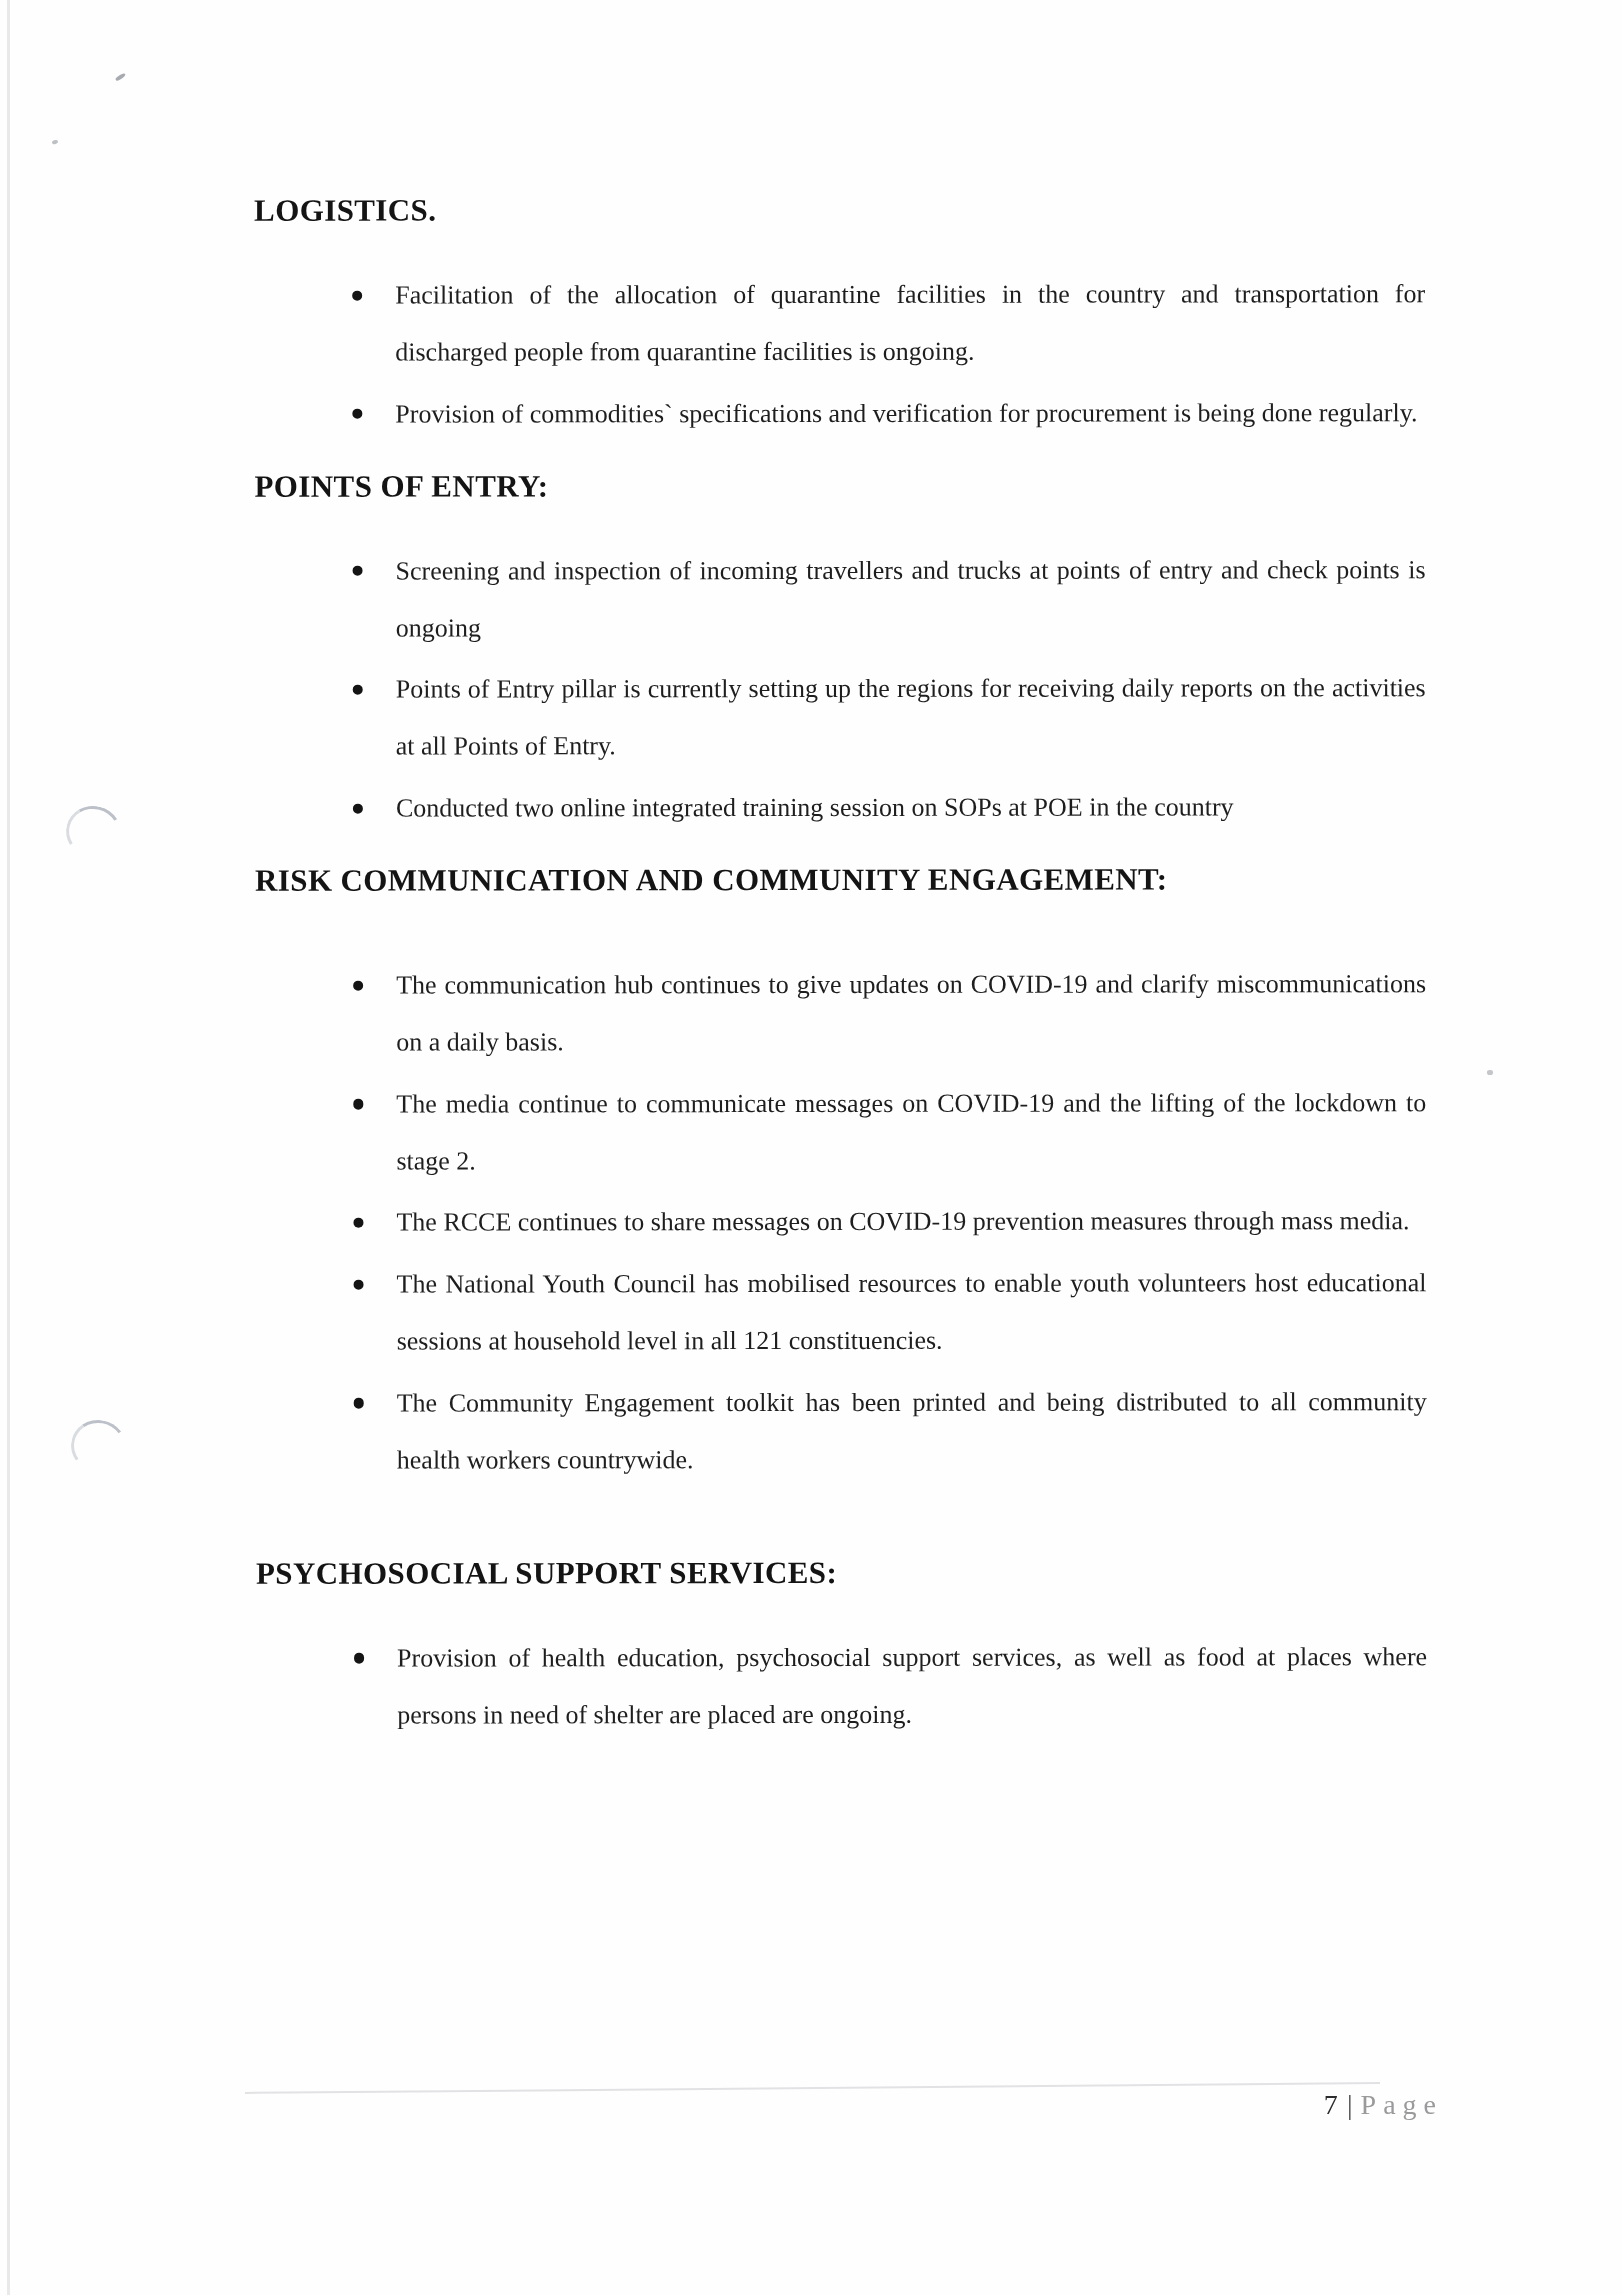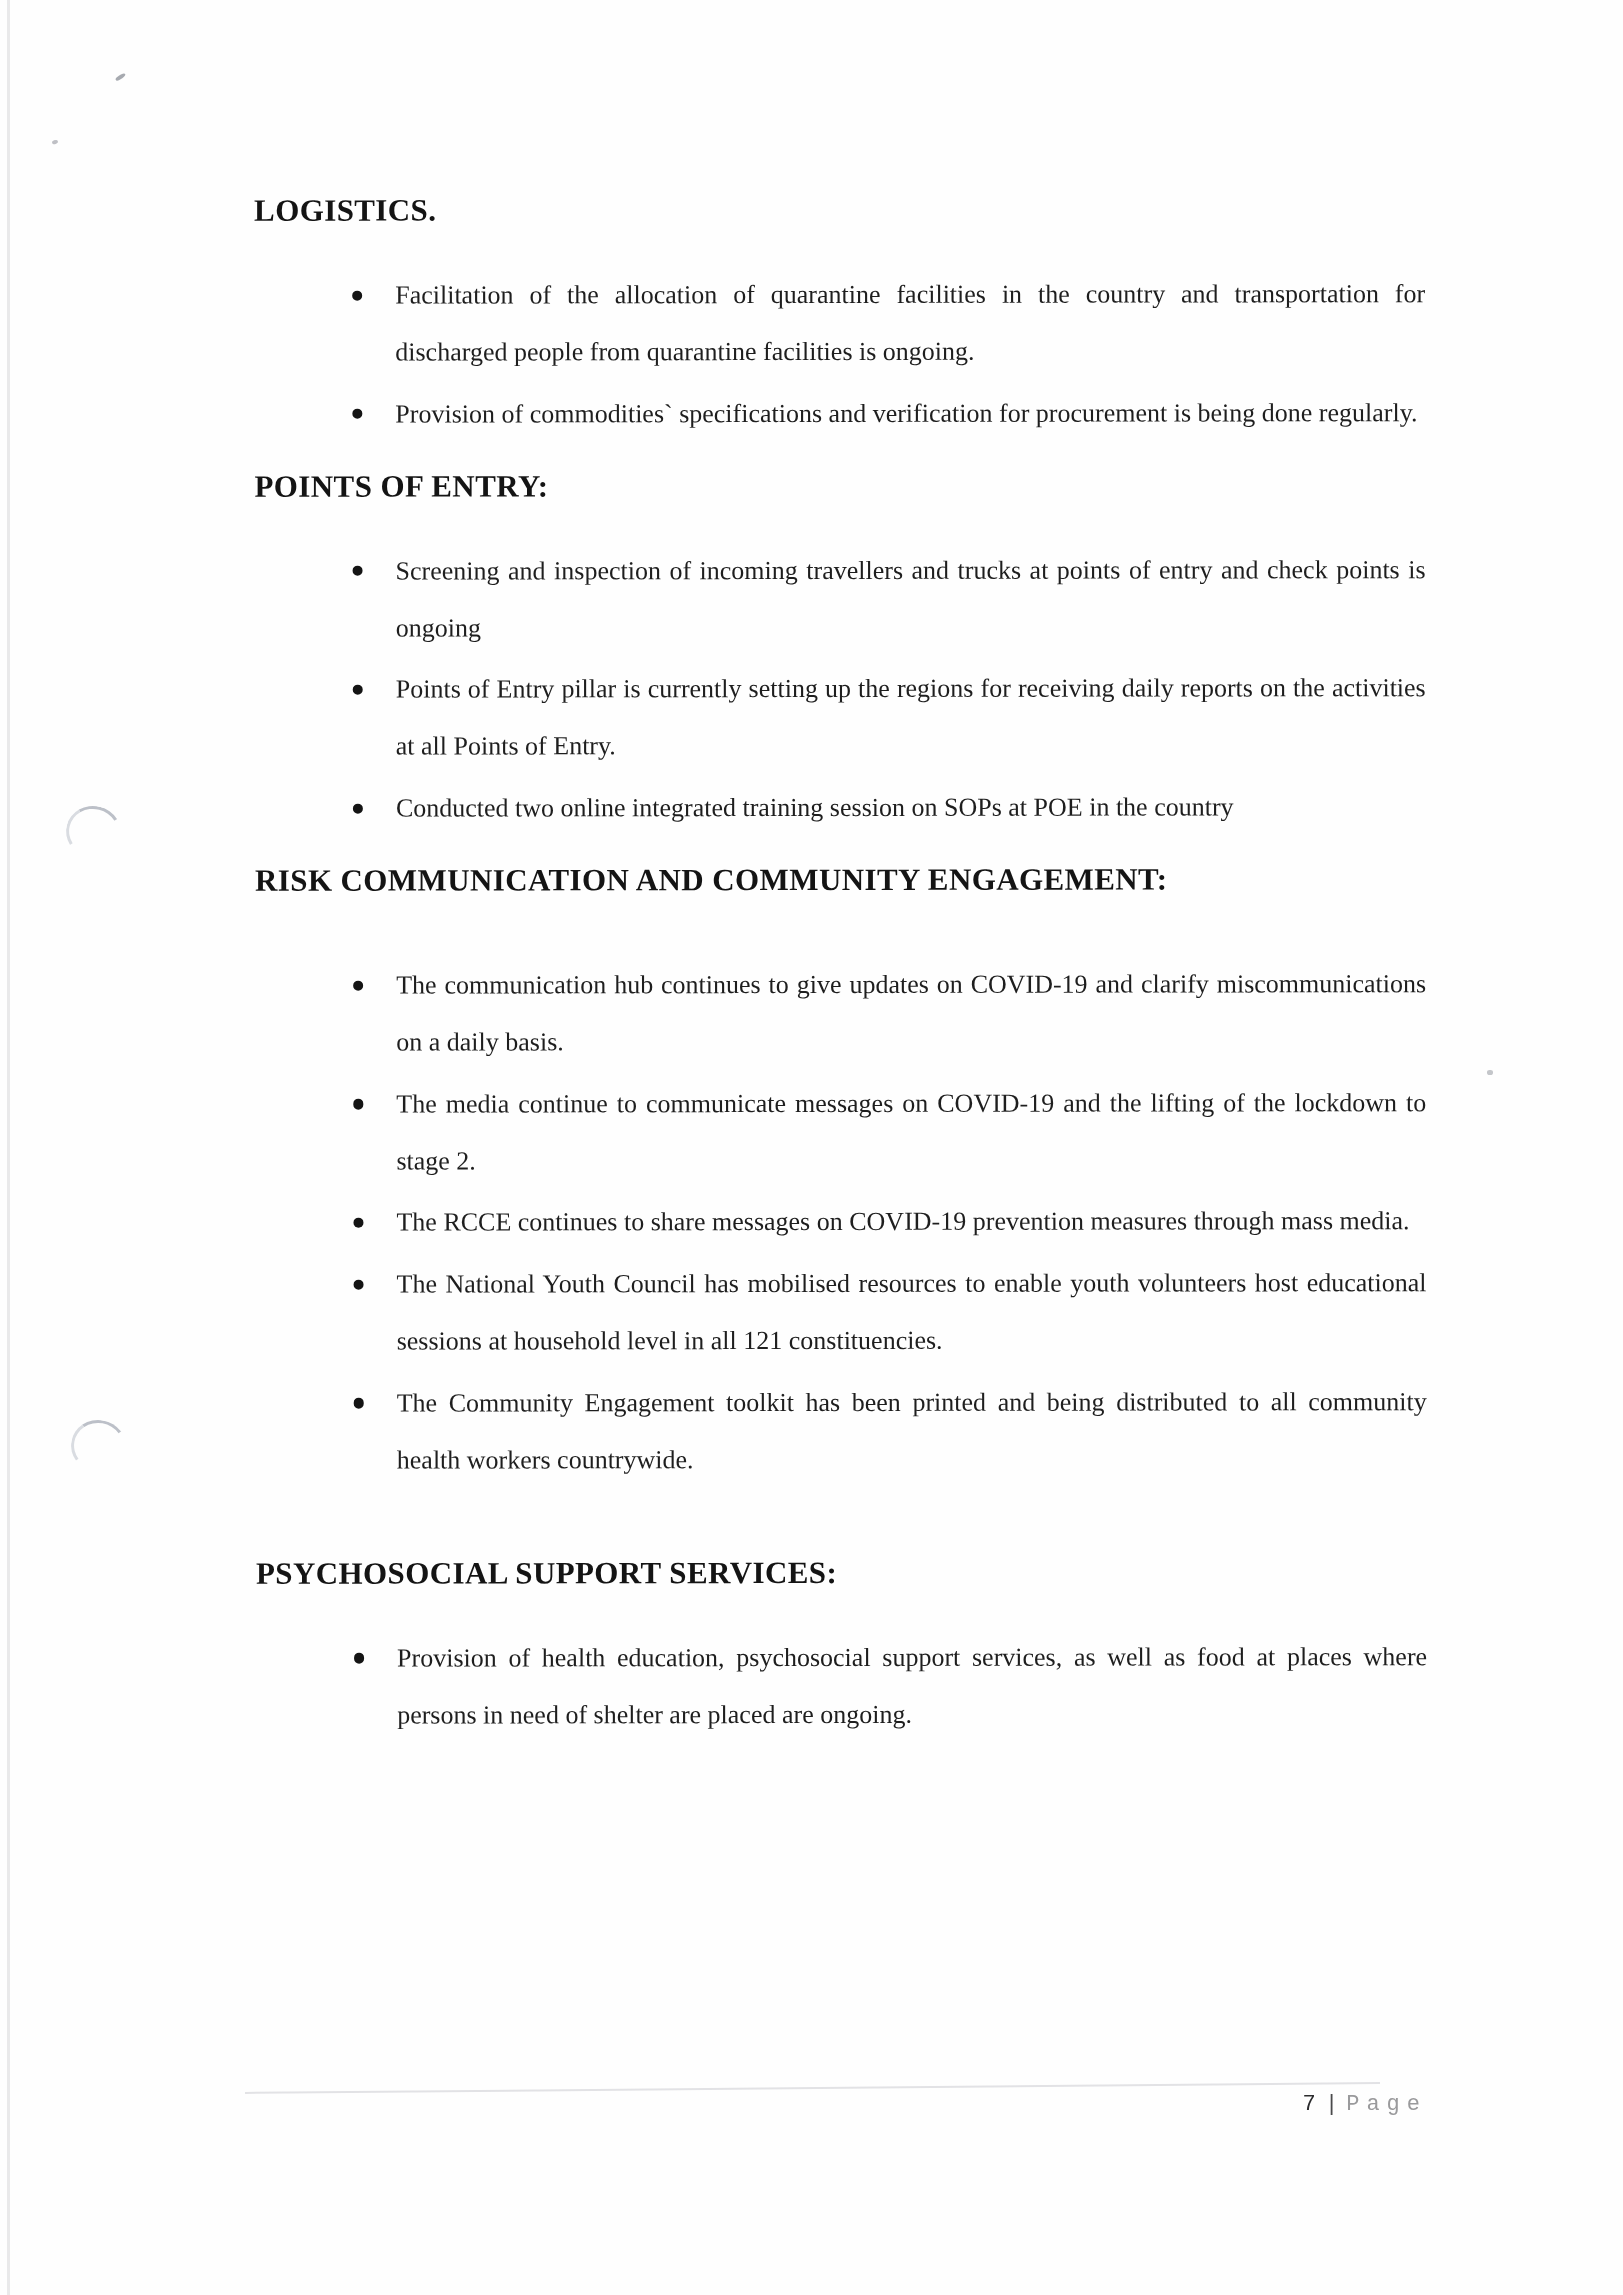--- a/index.html
+++ b/index.html
@@ -99,23 +99,23 @@
     left: 245px;
     top: 2087px;
     width: 1135px;
     height: 2.4px;
     background: #e2e2e5;
     transform: rotate(-0.5deg);
   }
   .footer-text {
     position: absolute;
     top: 2091px;
-    right: 196px;
-    font-family: Liberation Mono, monospace;
-    font-size: 22px;
+    right: 180px;
+    font-family: Liberation Serif, serif;
+    font-size: 28px;
     line-height: 28px;
     white-space: nowrap;
   }
   .pnum  { color: #2c2c2e; }
   .psep  { color: #4a4a4c; margin: 0 7.9px 0 9.4px; font-weight: 300; }
   .plabel{ color: #9a9a9c; letter-spacing: 7px; }
 </style>
 </head>
 <body>
 

